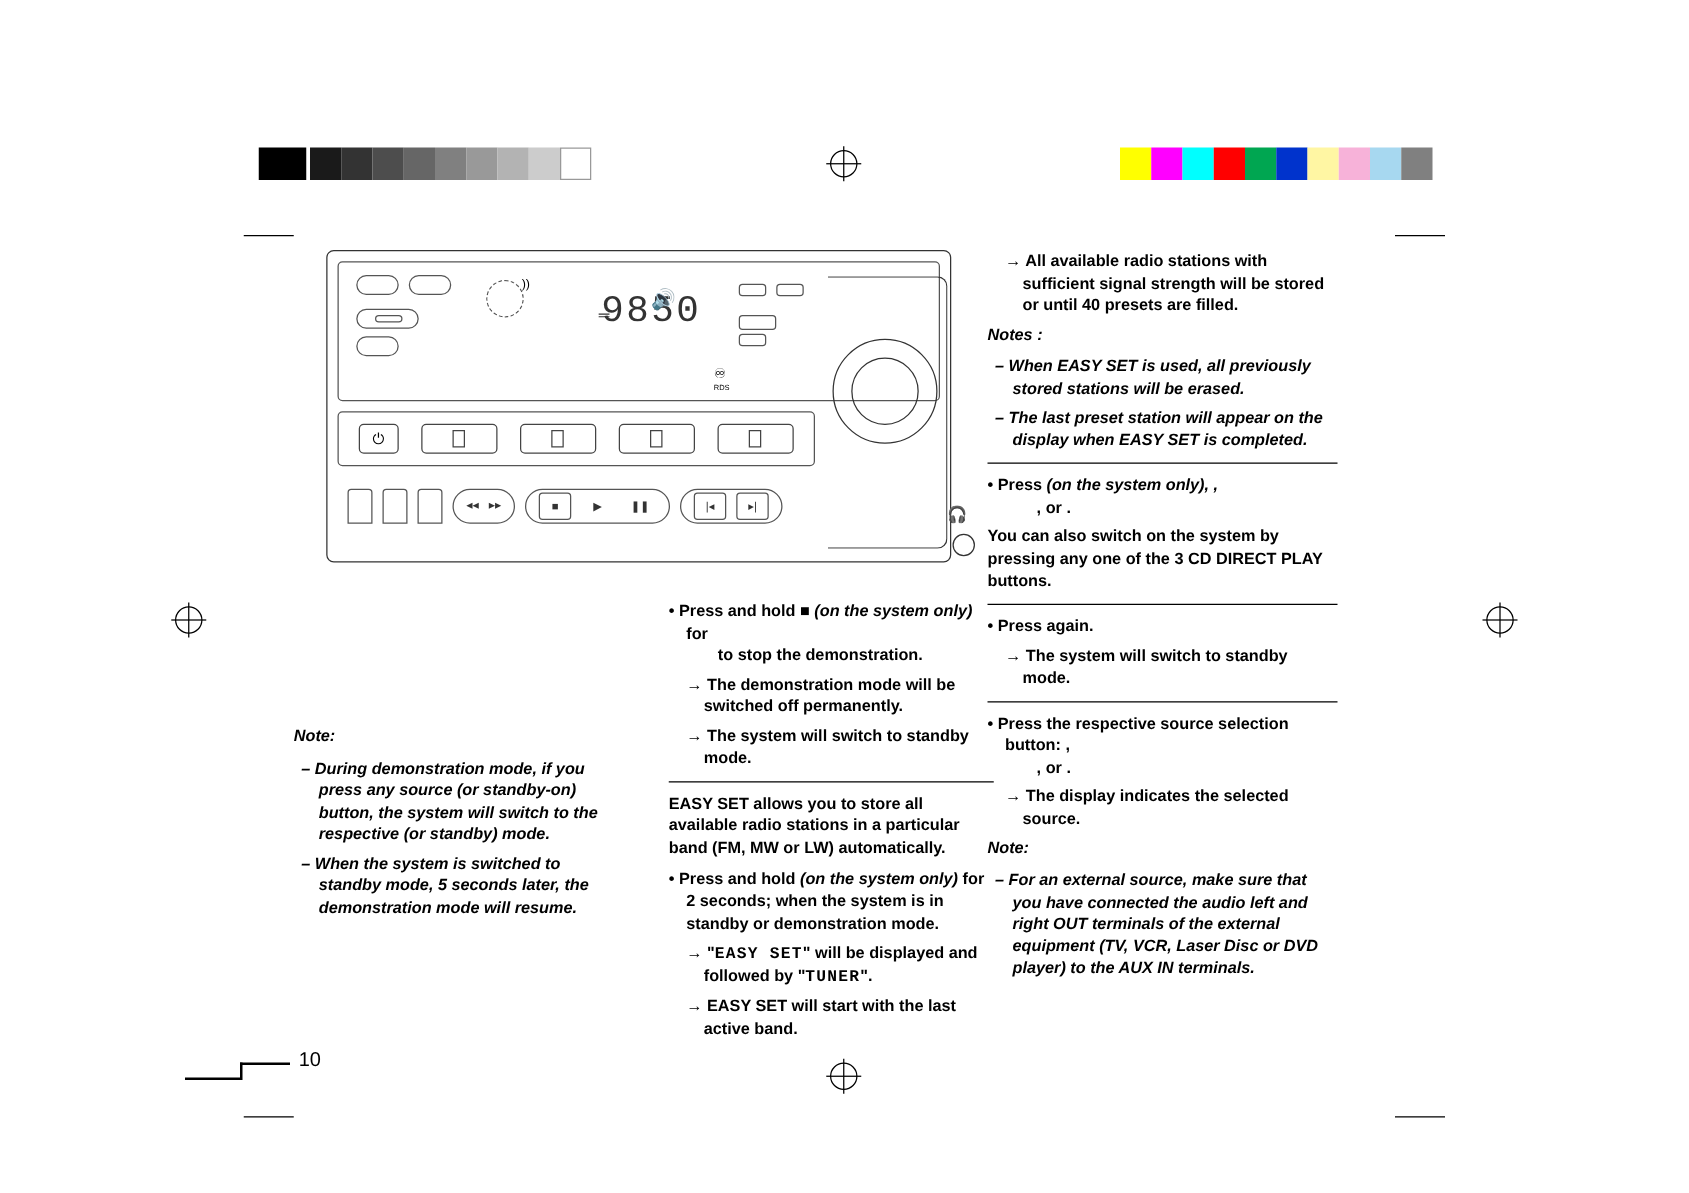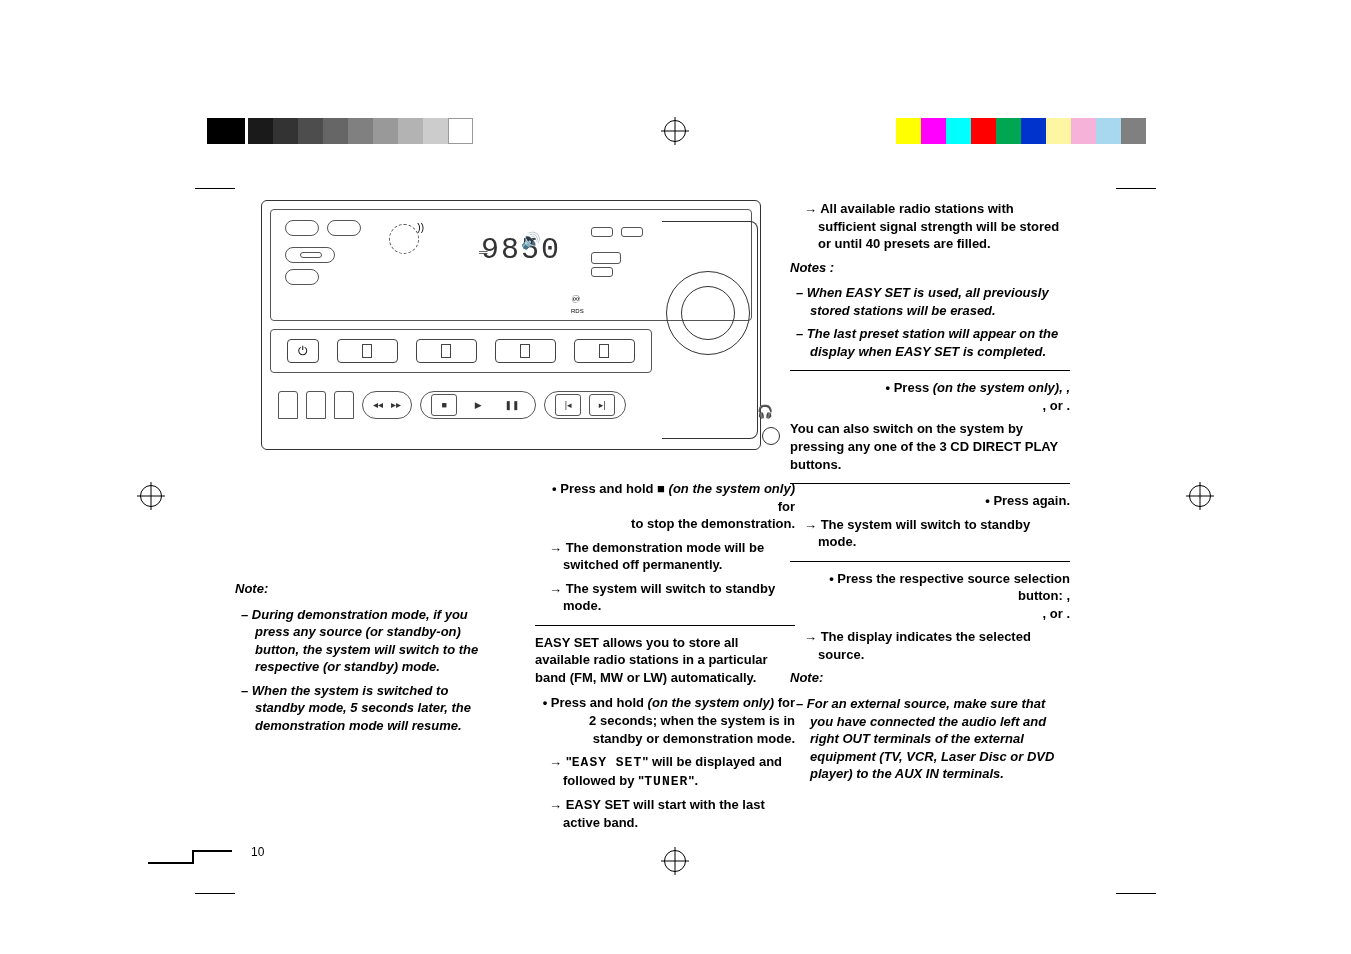--- a/index.html
+++ b/index.html
@@ -80,30 +80,30 @@
   .dev-btn { width:26px; height:22px; border:1px solid #555; border-radius:3px; display:flex; align-items:center; justify-content:center; font-size:9px;}
 
   
   .col { position:absolute; width:260px;font-weight:bold; }
   .col1 { left:0; top:380px; }
   .col2 { left:300px; top:280px; }
   .col3 { left:555px; top:0; width:280px; }
 
   .para { margin-bottom: 8px; }
   .italic { font-style: italic; }
-  .bullet { padding-left: 14px; text-indent: -14px; margin-bottom: 6px; text-align: right; }
+  .bullet { padding-left: 14px; text-indent: -14px; margin-bottom: 6px; }
   .bullet::before { content:"• "; }
   .sub { padding-left: 28px; text-indent: -14px; margin-bottom:6px; }
   .sub::before { content:"→ "; }
   .dash { padding-left: 20px; text-indent: -14px; margin-bottom:6px; }
   .dash::before { content:"–  "; }
   .lcd { font-family: "Courier New", monospace; letter-spacing: 1px; }
   hr.sec { border:none; border-top:1px solid #000; margin:10px 0 8px; }
 
-  .page-num { position:absolute; left:16px; bottom:-6px; font-size:12px; }
+  .page-num { position:absolute; left:4px; bottom:-6px; font-size:16px; }
 
   
   .step-marks-bl { position:absolute; left:148px; bottom:84px; width:60px; height:30px; }
   .step-marks-bl .a { position:absolute; left:0; top:22px; width:44px; height:2px; background:#000;}
   .step-marks-bl .b { position:absolute; left:44px; top:10px; width:2px; height:14px; background:#000;}
   .step-marks-bl .c { position:absolute; left:44px; top:10px; width:40px; height:2px; background:#000;}
 </style>
 </head>
 <body>
 

